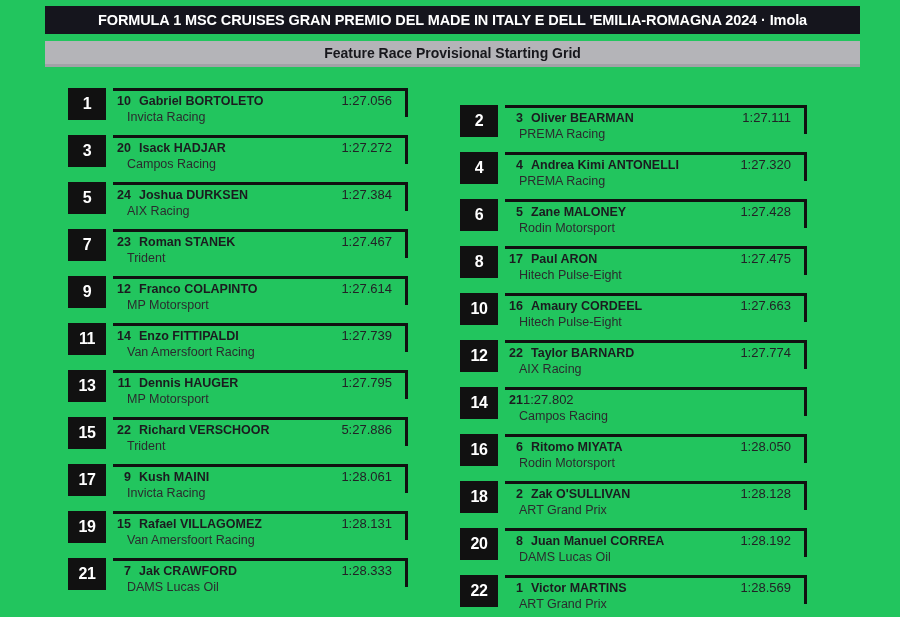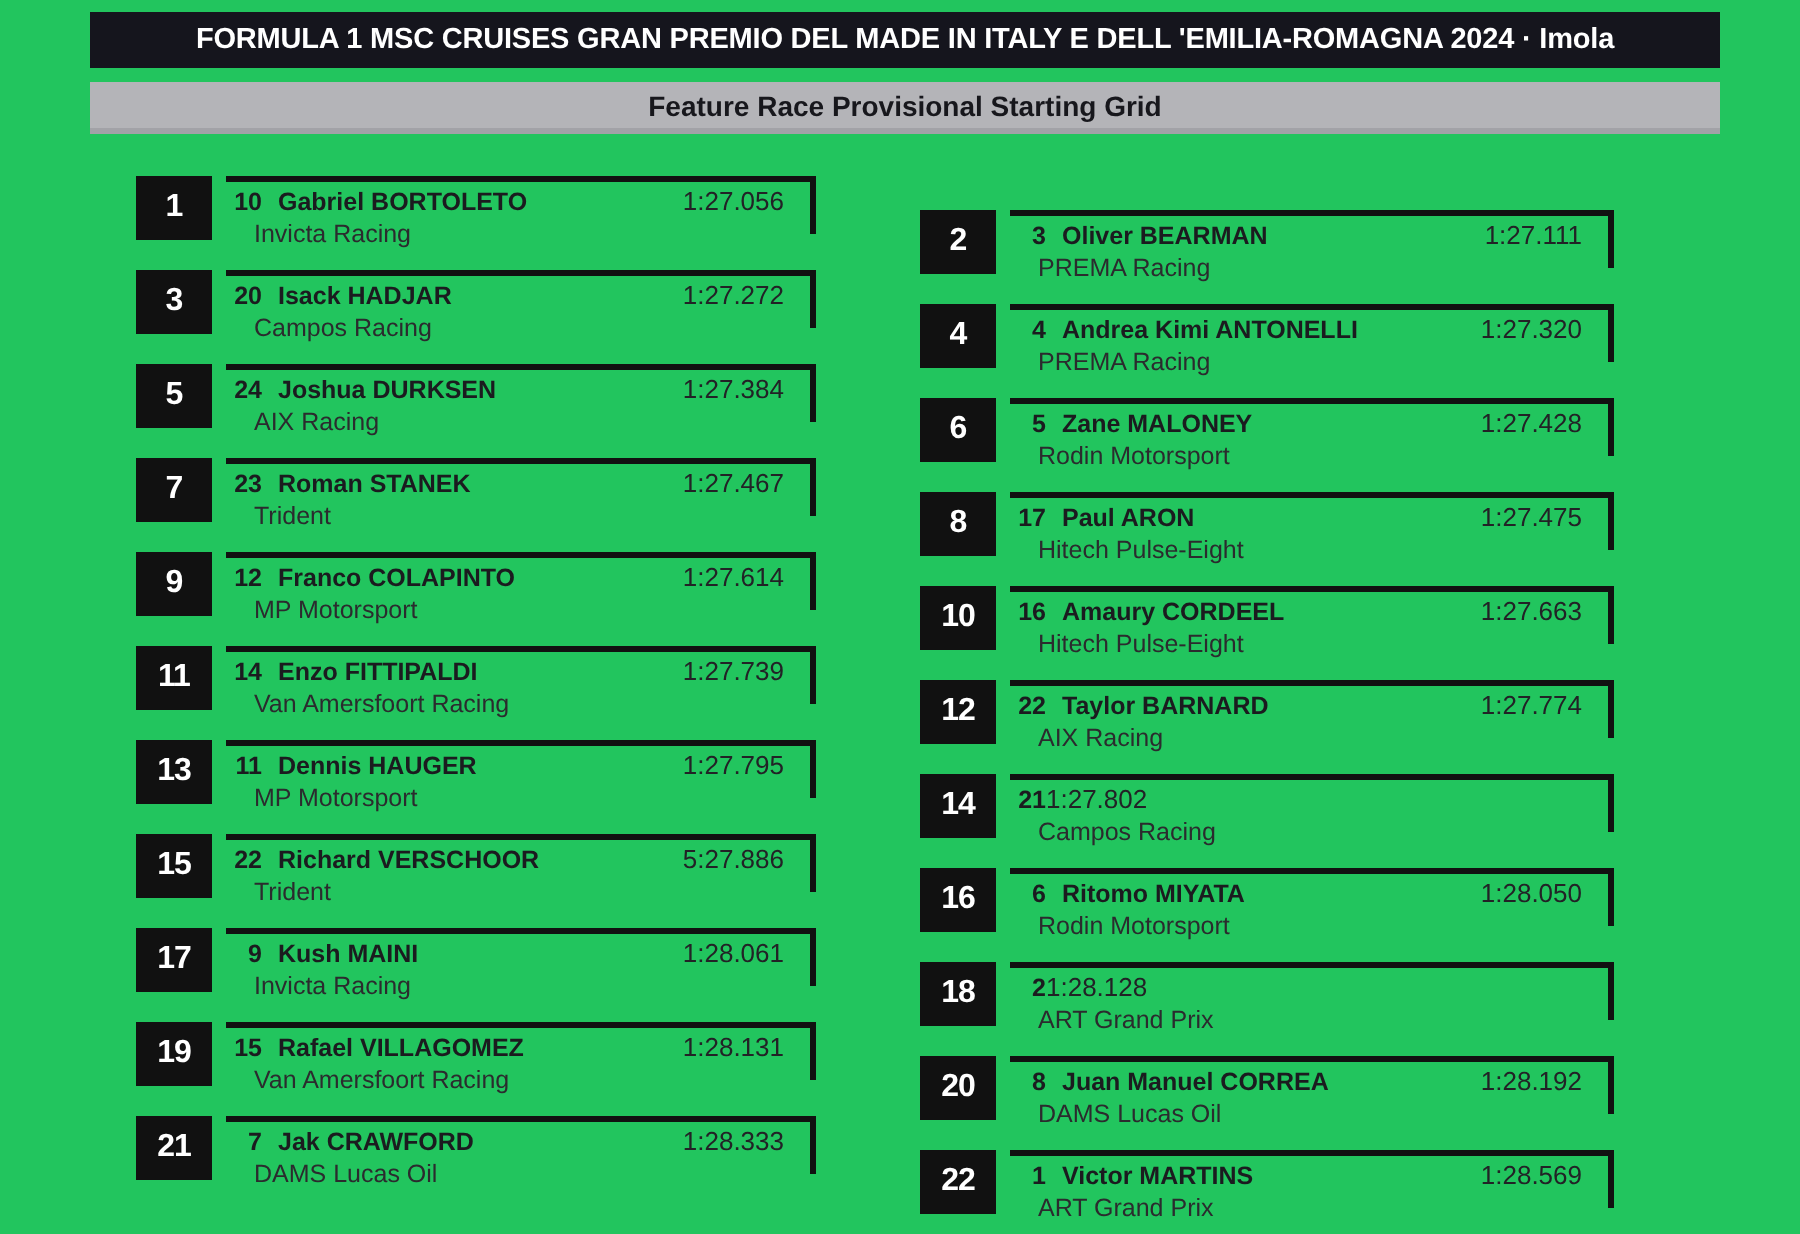--- a/index.html
+++ b/index.html
@@ -382,20 +382,21 @@
       </div>
       <div class="team">Rodin Motorsport</div>
     </div>
   </div>
 
   <div class="entry">
     <div class="pos-box">18</div>
     <div class="detail">
       <div class="line1">
         <span class="car">2</span>
+        <span class="name">Zak O'SULLIVAN</span>
         <span class="time">1:28.128</span>
       </div>
       <div class="team">ART Grand Prix</div>
     </div>
   </div>
 
   <div class="entry">
     <div class="pos-box">20</div>
     <div class="detail">
       <div class="line1">

